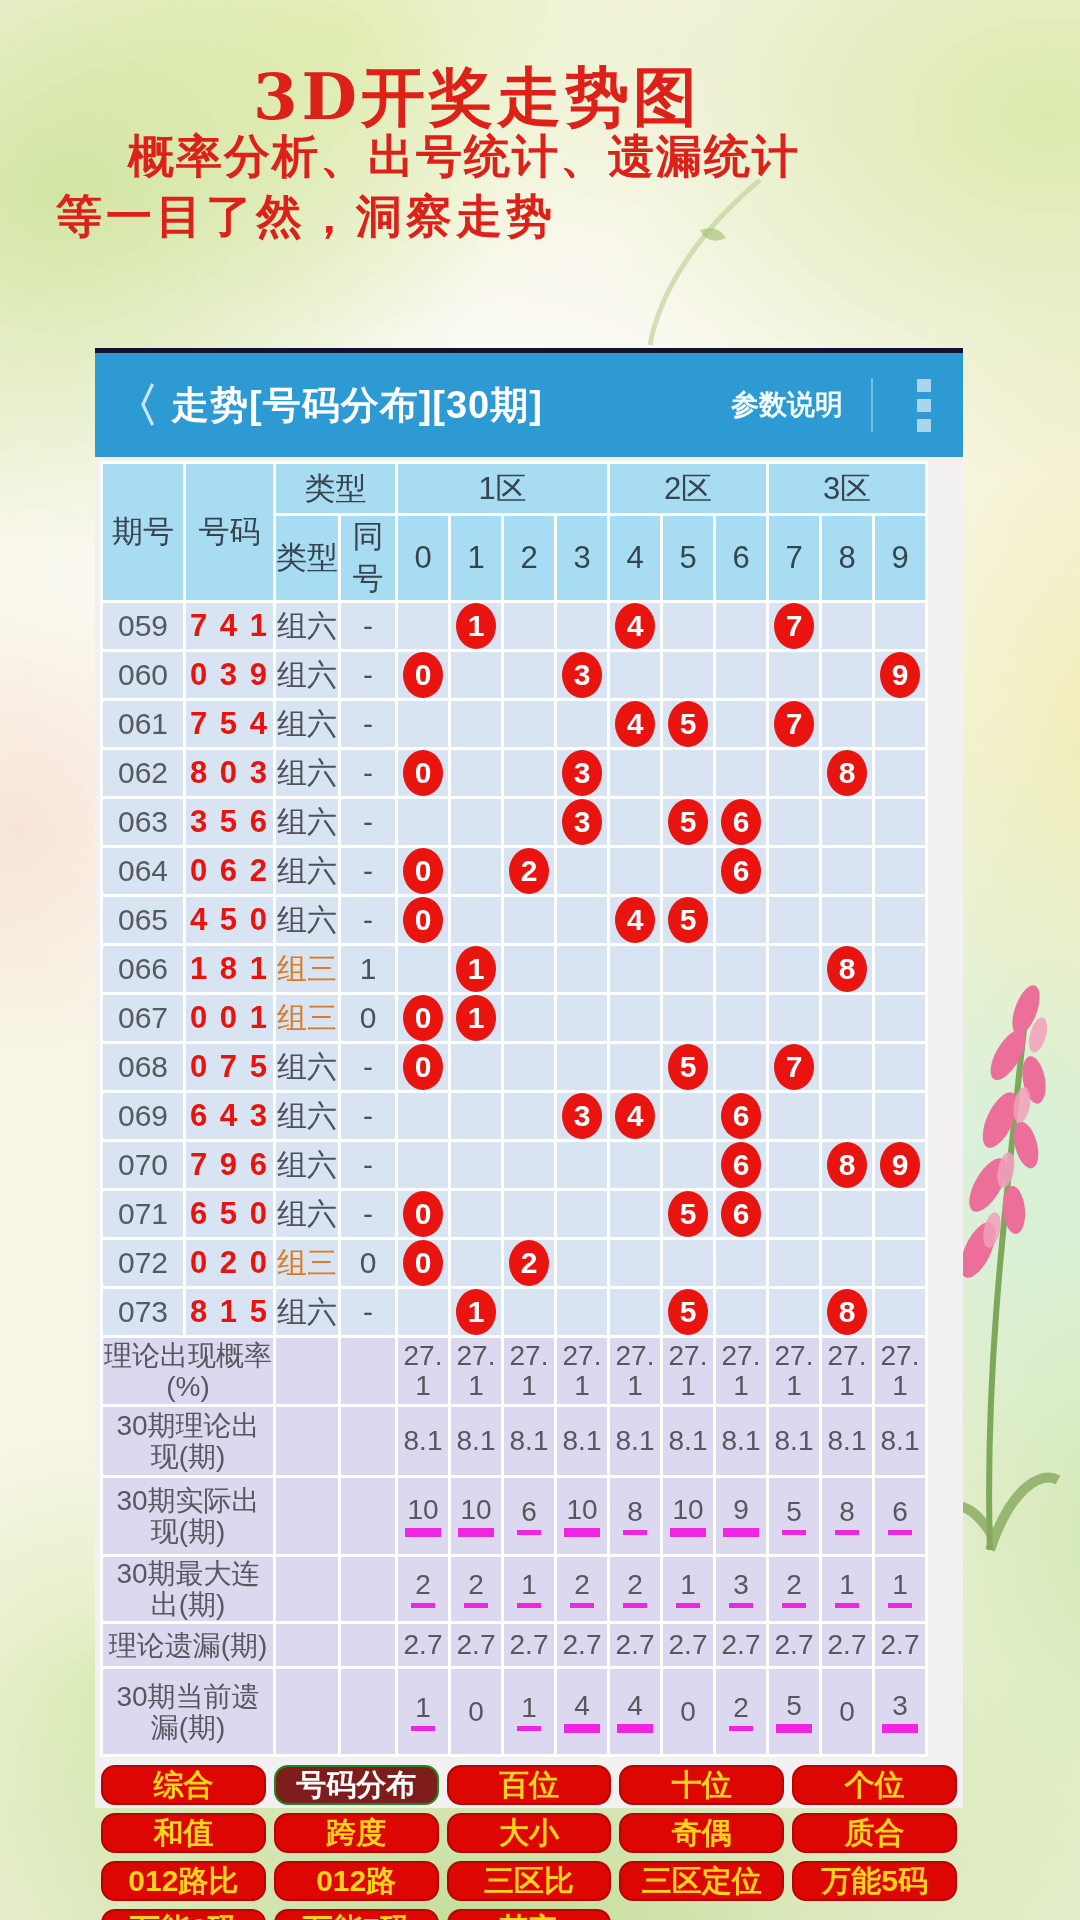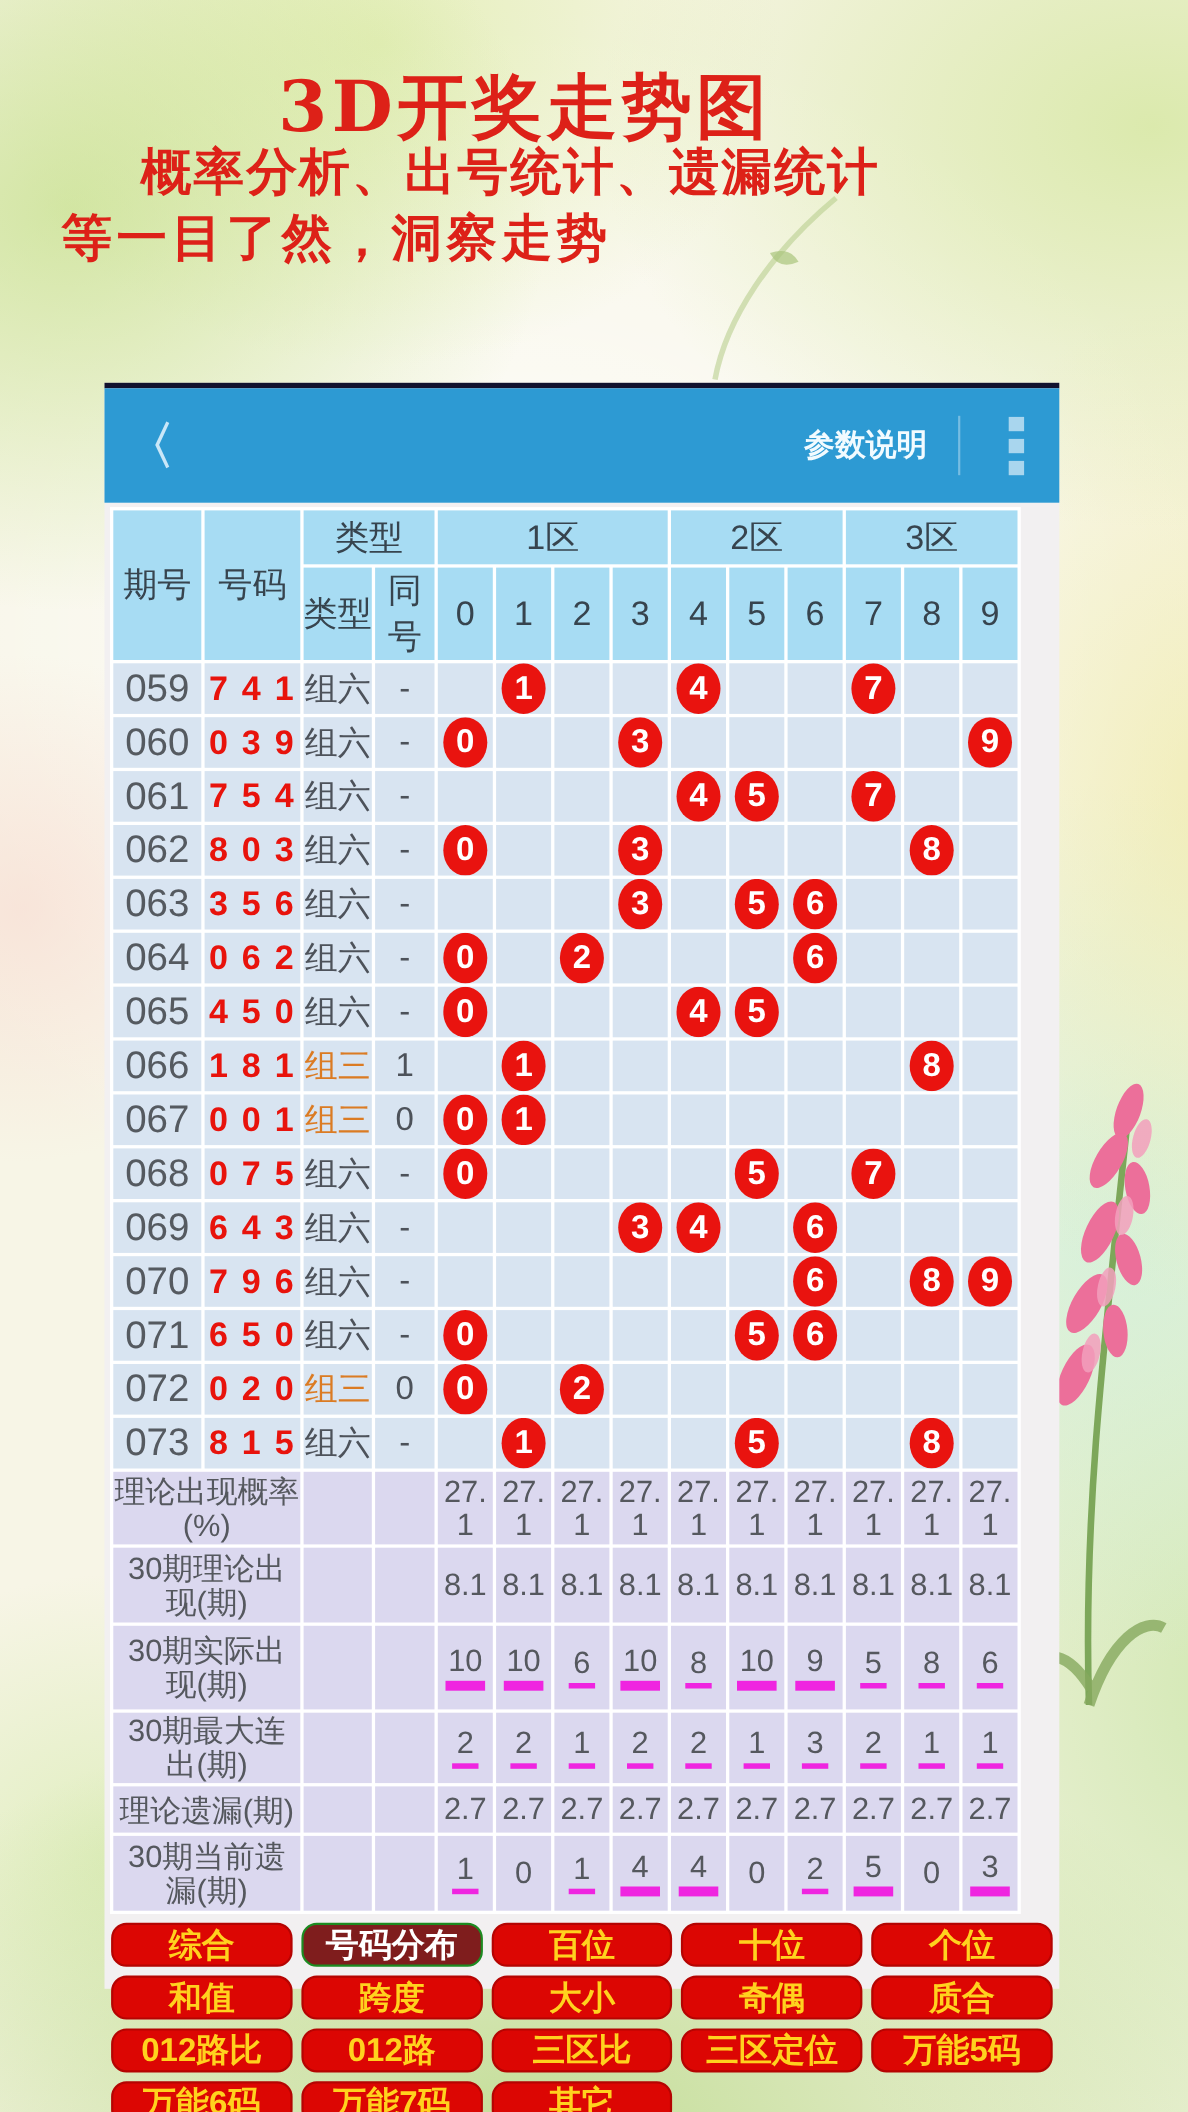--- a/index.html
+++ b/index.html
@@ -33,21 +33,21 @@
   .appbar-title{color:#ffffff;font-size:38px;font-weight:bold;margin-left:12px;letter-spacing:1px;}
   .appbar-spacer{flex:1;}
   .params{color:#f2fbff;font-size:28px;font-weight:bold;margin-right:28px;}
   .vdiv{width:2px;height:54px;background:rgba(255,255,255,.35);margin-right:44px;}
   .menu{display:flex;flex-direction:column;gap:7px;margin-right:32px;}
   .menu span{width:14px;height:13px;background:#a9d6ee;display:block;}
   
   table.trend{border-collapse:separate;border-spacing:3px;background:#ffffff;margin:4px 0 0 5px;table-layout:fixed;}
   table.trend td{text-align:center;vertical-align:middle;padding:0;overflow:hidden;}
   .th{background:#a7dcf3;color:#37444e;font-size:31px;height:49px;}
-  .c-issue{color:#555a60;font-size:35px;}
+  .c-issue{color:#555a60;font-size:30px;}
   .c-num{color:#e8130c;font-size:31px;font-weight:bold;letter-spacing:2px;}
   .c-type{color:#4d525a;font-size:30px;}
   .c-type.z3{color:#db7b23;}
   .c-same{color:#4d525a;font-size:30px;}
   tr.drow td{background:#d8e4f1;height:44px;}
   .circle{display:inline-block;width:40px;height:46px;border-radius:50%;background:#e9130f;color:#fff;
           font-size:30px;font-weight:bold;line-height:46px;}
   tr.srow td{background:#dbd8ef;color:#55585e;font-size:28px;}
   .stats-label{color:#3b3f46;font-size:27px;line-height:31px;padding:2px;}
   .stats-val{word-break:break-all;line-height:30px;}
@@ -89,20 +89,21 @@
 
 <div class="headline h-main">3D开奖走势图</div>
 <div class="headline h-sub1">概率分析、出号统计、遗漏统计</div>
 <div class="headline h-sub2">等一目了然，洞察走势</div>
 
 <div class="panel">
   <div class="navy-line"></div>
 
   <div class="appbar">
     <span class="back">〈</span>
+    <span class="appbar-title">走势[号码分布][30期]</span>
     <span class="appbar-spacer"></span>
     <span class="params">参数说明</span>
     <span class="vdiv"></span>
     <span class="menu">
         <span></span>
         <span></span>
         <span></span>
       </span>
   </div>
 
@@ -576,21 +577,21 @@
           <td>
             <div class="stats-val">2.7</div>
           </td>
           <td>
             <div class="stats-val">2.7</div>
           </td>
           <td>
             <div class="stats-val">2.7</div>
           </td>
         </tr>
-        <tr class="srow" style="height: 68px;">
+        <tr class="srow" style="height: 85px;">
           <td class="stats-label" colspan="2">30期当前遗漏(期)</td>
           <td></td>
           <td></td>
           <td>
             <div class="stats-val">1</div>
             <div class="bar1"></div>
           </td>
           <td>
             <div class="stats-val">0</div>
           </td>

